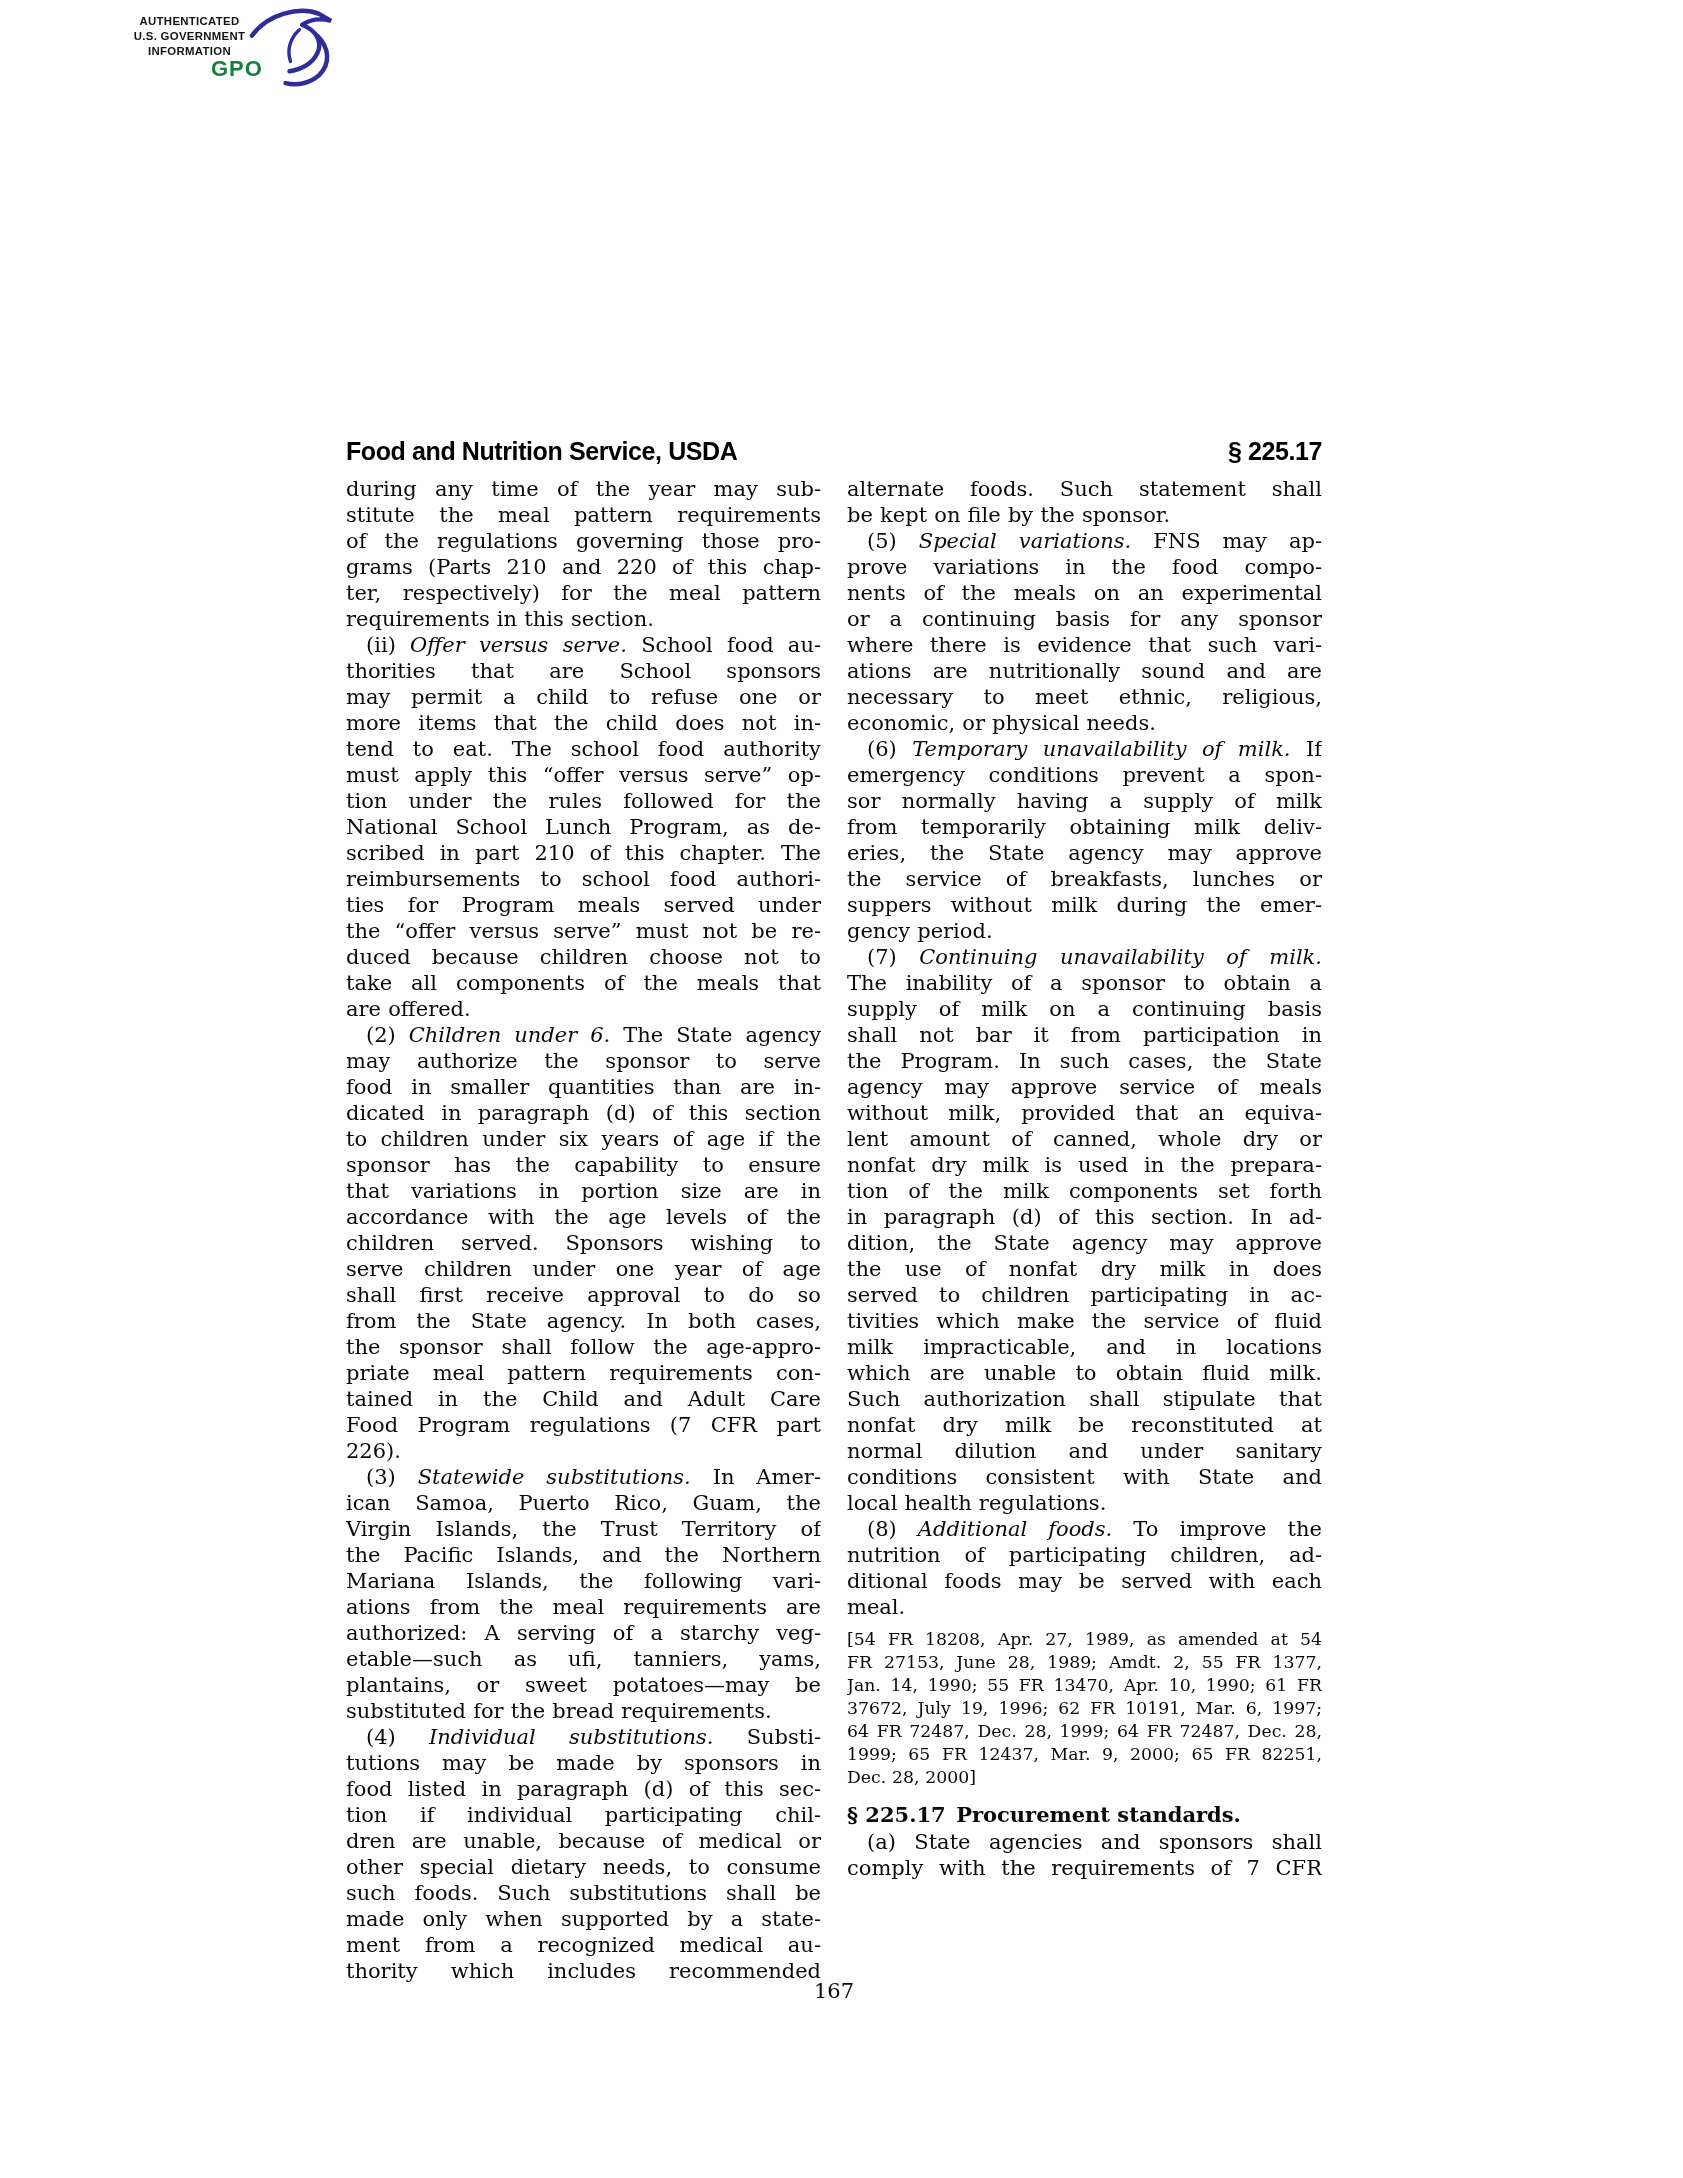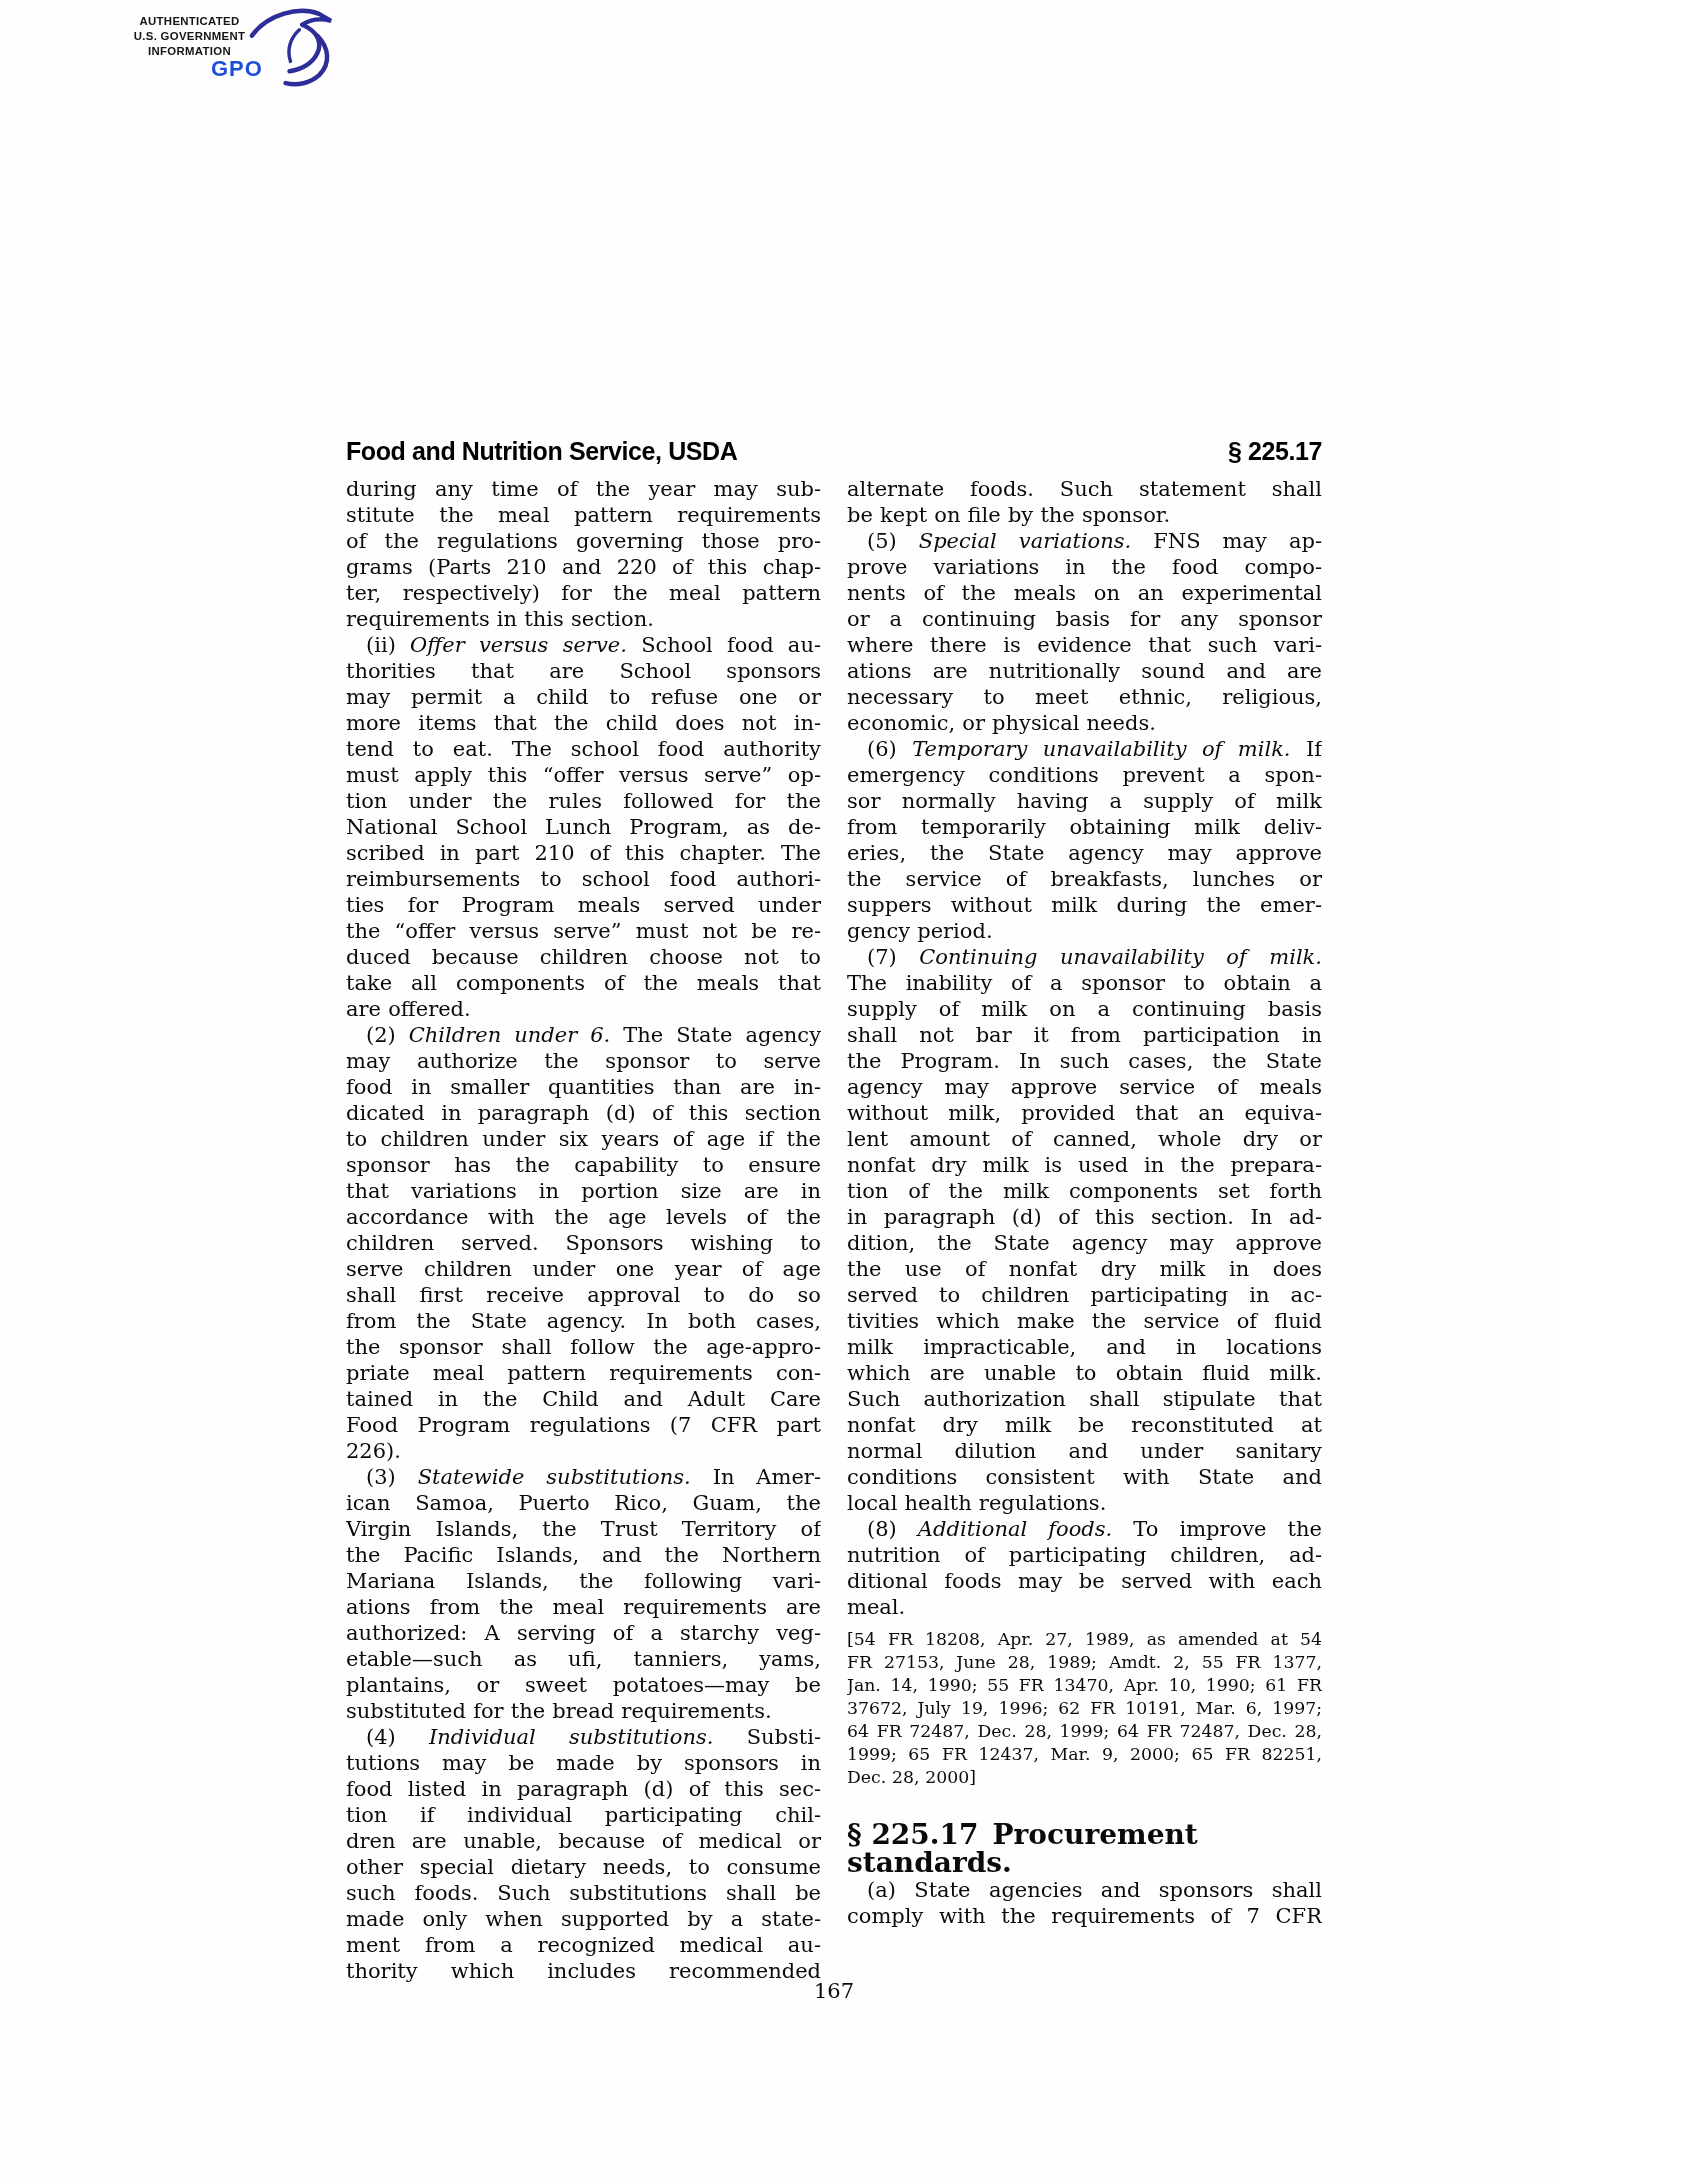--- a/index.html
+++ b/index.html
@@ -32,37 +32,37 @@
   .jl.last{text-align:left;}
   .jl.last::after{display:none;}
   .para.indented .jl:first-child{text-indent:20px;}
 
   .cite{margin-top:8px;}
   .cite .jl{height:23px;line-height:23px;font-size:17.3px;word-spacing:0.3px;}
 
   .subpart{margin-top:16px;text-align:center;
            font-family:"Liberation Sans",sans-serif;font-weight:700;
            font-size:26px;line-height:30px;letter-spacing:-0.3px;color:#000;}
-  .section{margin-top:32px;font-weight:700;font-size:28px;line-height:28px;}
+  .section{margin-top:12px;font-weight:700;font-size:21px;line-height:28px;}
 
   .pageno{position:absolute;left:346px;top:1979px;width:976px;
           text-align:center;font-size:21px;}
 </style>
 </head>
 <body>
 
 <div class="page">
 
   <div class="logo">
     <div class="logo-text">
       <div>AUTHENTICATED</div>
       <div>U.S. GOVERNMENT</div>
       <div>INFORMATION</div>
     </div>
-    <div class="gpo-word" style="color:#1d4ed8;">GPO</div>
+    <div class="gpo-word" style="color:#15803d;">GPO</div>
     <span class="eagle">
       <svg width="91" height="85" viewBox="0 0 92 86" fill="none">
         <path d="M8 30 C24 8 56 0 76 8 L88 15 C76 12 66 14 59 19" stroke="#2e2e99" stroke-width="4.5" stroke-linecap="round"></path>
         <path d="M59 19 C73 25 80 36 74 48 C69 58 58 64 46 66" stroke="#2e2e99" stroke-width="4.5" stroke-linecap="round"></path>
         <path d="M74 30 C86 42 88 58 76 70 C67 78 54 81 42 78" stroke="#2e2e99" stroke-width="4.5" stroke-linecap="round"></path>
         <path d="M56 24 C47 32 43 44 47 56" stroke="#2e2e99" stroke-width="3.5" stroke-linecap="round"></path>
       </svg>
     </span>
   </div>
 

